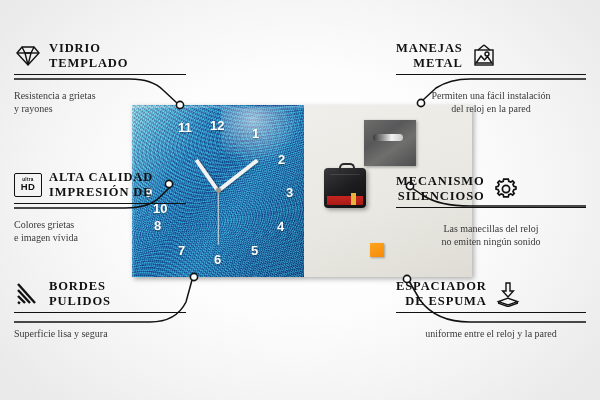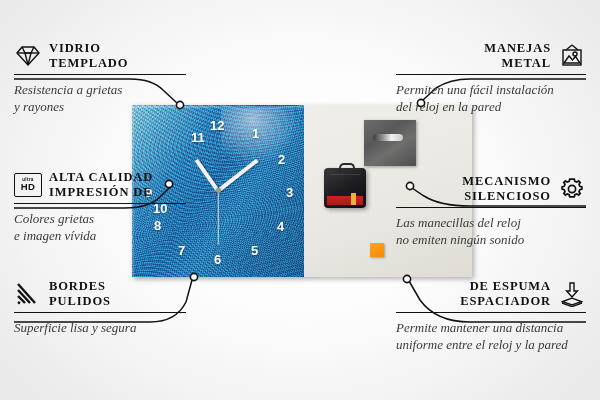--- a/index.html
+++ b/index.html
@@ -85,35 +85,35 @@
   .movement .seam{position:absolute;left:6px;top:6px;width:30px;height:1px;background:rgba(255,255,255,.12);}
   .foam{
     position:absolute;left:66px;top:138px;width:14px;height:14px;
     background:linear-gradient(150deg,#ffa31f 0%,#f58b08 100%);
     box-shadow:1px 1px 2px rgba(0,0,0,.3);
   }
   
   .feat{position:absolute;width:190px;}
   .feat .row{display:flex;align-items:center;gap:7px;}
   .feat.left .row{justify-content:flex-start;}
-  .feat.right .row{justify-content:flex-end;}
+  .feat.right .row{}
   .ficon{width:28px;height:28px;flex:0 0 28px;display:flex;align-items:center;justify-content:center;color:#111;}
   .ftitle{
     font-family:"Liberation Serif", serif;font-weight:bold;font-size:12.5px;
     letter-spacing:.9px;color:#111;line-height:1.18;text-transform:uppercase;
   }
   .feat.left .ftitle{text-align:left;}
   .feat.right .ftitle{text-align:right;}
   .rule{height:1.4px;background:#111;margin-top:3px;}
   .fdesc{
-    font-family:"Liberation Serif", serif;font-size:13px;color:#3a3a3a;
-    line-height:1.32;margin-top:6px;font-style:italic;
+    font-family:"Liberation Serif", serif;font-size:10px;color:#3a3a3a;
+    line-height:1.32;margin-top:14px;
   }
   .feat.left .fdesc{text-align:left;}
-  .feat.right .fdesc{text-align:left;}
+  .feat.right .fdesc{text-align:center;}
   .hdbadge{
     border:1.6px solid #111;border-radius:2px;width:26px;height:22px;
     display:flex;flex-direction:column;align-items:center;justify-content:center;line-height:1;
   }
   .hdbadge .u{font-family:"Liberation Sans",sans-serif;font-size:4.6px;font-weight:bold;letter-spacing:.3px;}
   .hdbadge .h{font-family:"Liberation Sans",sans-serif;font-size:9.5px;font-weight:bold;letter-spacing:.3px;}
   svg.lines{position:absolute;left:0;top:0;width:600px;height:400px;pointer-events:none;}
 </style>
 </head>
 <body>
@@ -131,21 +131,21 @@
       <span class="num" style="left:120px;top:22px;">1</span>
       <span class="num" style="left:146px;top:48px;">2</span>
       <span class="num" style="left:154px;top:81px;">3</span>
       <span class="num" style="left:145px;top:115px;">4</span>
       <span class="num" style="left:119px;top:139px;">5</span>
       <span class="num" style="left:82px;top:148px;">6</span>
       <span class="num" style="left:46px;top:139px;">7</span>
       <span class="num" style="left:22px;top:114px;">8</span>
       <span class="num" style="left:13px;top:81px;">9</span>
       <span class="num" style="left:21px;top:56px;margin-top:41px;">10</span>
-      <span class="num" style="left:46px;top:26px;padding-left:13px;">11</span>
+      <span class="num" style="left:46px;top:16px;">11</span>
 
       <div class="hand" style="left:86px;top:84px;width:38px;height:4px;transform:rotate(-125deg);"></div>
       <div class="hand" style="left:86px;top:84px;width:50px;height:4px;transform:rotate(-38deg);"></div>
       <div class="hand" style="left:86px;top:85px;width:54px;height:1.4px;transform:rotate(90deg);background:#e7e7e7;"></div>
       <div class="pin" style="left:84px;top:83px;"></div>
     </div>
 
     <div class="back-panel">
       <div class="hanger">
         <div class="slot"></div>
@@ -288,33 +288,32 @@
     <div class="rule" style="width:190px;"></div>
     <div class="fdesc">
       <div>Las manecillas del reloj</div>
       <div>no emiten ningún sonido</div>
     </div>
   </div>
 
   <div class="feat right" style="left:396px;top:279px;">
     <div class="row">
       <div class="ftitle">
+        <div>ESPACIADOR</div>
         <div>DE ESPUMA</div>
-        <div>ESPACIADOR</div>
       </div>
       <span class="ficon">
         <svg width="26" height="26" viewBox="0 0 26 26">
             <g fill="none" stroke="#111" stroke-width="1.4">
           <path d="M11,2 l4,0 l0,8 l3.4,0 l-5.4,6 l-5.4,-6 l3.4,0 z"></path>
           <path d="M13,17.2 L3.6,20.6 L13,24 L22.4,20.6 Z"></path>
           <path d="M3.6,20.6 L3.6,22.2 L13,25.6 L22.4,22.2 L22.4,20.6"></path>
             </g>
           </svg>
       </span>
     </div>
     <div class="rule" style="width:190px;"></div>
     <div class="fdesc">
-      <div>Permite mantener una distancia</div>
       <div>uniforme entre el reloj y la pared</div>
     </div>
   </div>
 
 </div>
 
 </body></html>

